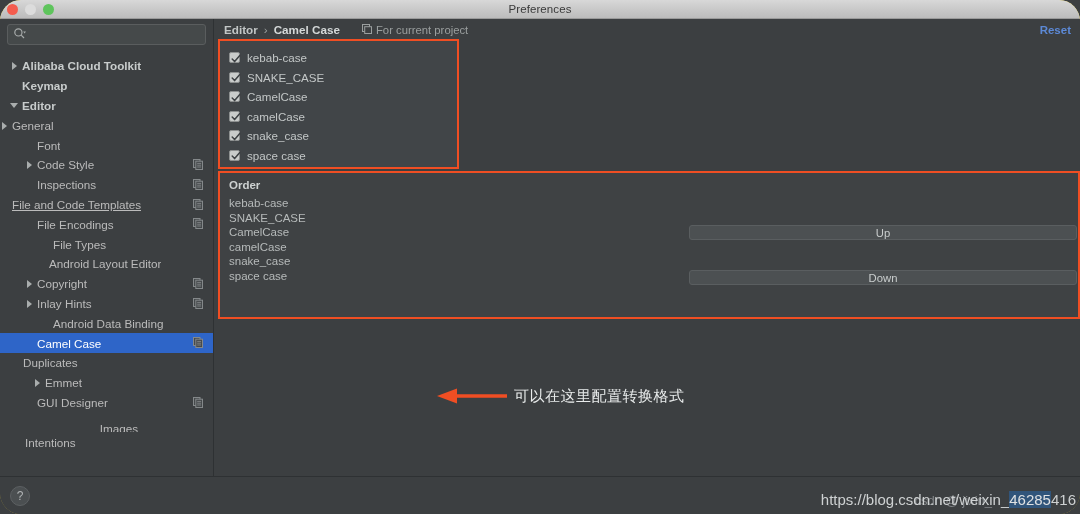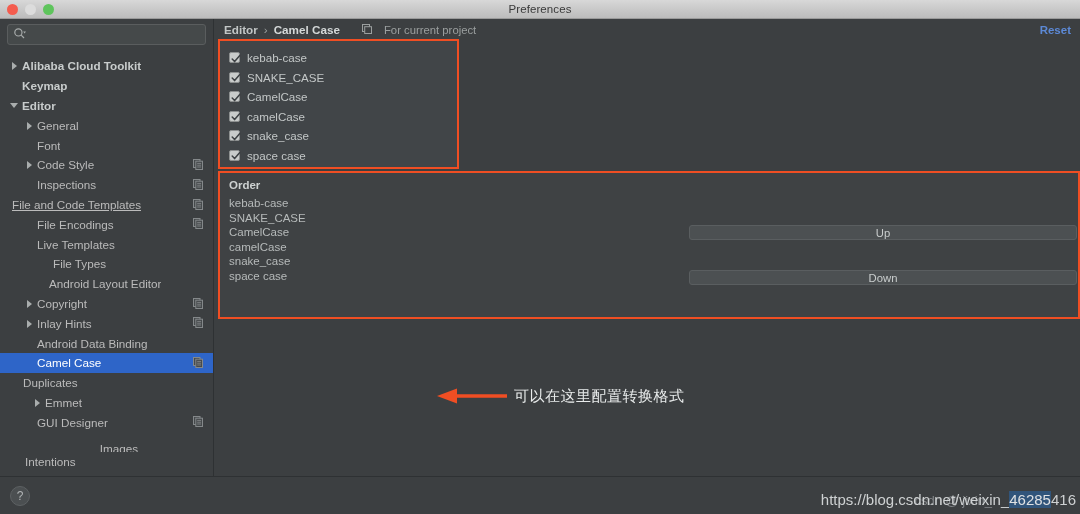--- a/index.html
+++ b/index.html
@@ -8,20 +8,21 @@
     overflow: hidden;
     background: #3c3f41;
     font-family: "Liberation Sans", "DejaVu Sans", sans-serif;
   }
 
   .window {
     position: relative;
     width: 1080px; height: 514px;
     background: #fde047;
     overflow: hidden;
+    border-radius: 21px;
   }
 
   
   .titlebar {
     position: absolute; top: 0; left: 0;
     width: 1080px; height: 19px;
     background: linear-gradient(to bottom, #d8d8d8 0%, #c8c8c8 55%, #bcbcbc 100%);
     border-bottom: 1px solid #9a9a9a;
     display: flex; align-items: center;
   }
@@ -129,21 +130,21 @@
   .breadcrumb-row {
     position: absolute; left: 9px; top: 4px;
     display: flex; align-items: center;
     font-size: 11.7px;
   }
   .crumb { color: #c2c6c6; font-weight: bold; }
   .crumb-sep { color: #9a9e9e; margin: 0 6px; font-weight: normal; }
   .crumb.last { color: #d4d8d8; font-weight: bold; }
   .for-project {
     margin-left: 22px;
-    display: flex; align-items: center; gap: 12px;
+    display: flex; align-items: center; gap: 4px;
     color: #9b9f9f; font-size: 11.3px;
   }
 
   .reset-link {
     position: absolute; right: 9px; top: 5px;
     color: #5c89d6; font-size: 11.5px; font-weight: bold;
   }
 
   
   .redbox {
@@ -267,21 +268,21 @@
             <span class="label">Alibaba Cloud Toolkit</span>
           </div>
           <div class="tree-row bold" style="padding-left: 10px;">
             <span class="arrow"></span>
             <span class="label">Keymap</span>
           </div>
           <div class="tree-row bold" style="padding-left: 10px;">
             <span class="arrow open"></span>
             <span class="label">Editor</span>
           </div>
-          <div class="tree-row" style="padding-left: 25px;">
+          <div class="tree-row" style="">
             <span class="arrow closed"></span>
             <span class="label">General</span>
           </div>
           <div class="tree-row" style="padding-left: 25px;">
             <span class="arrow"></span>
             <span class="label">Font</span>
           </div>
           <div class="tree-row" style="padding-left: 25px;">
             <span class="arrow closed"></span>
             <span class="label">Code Style</span>
@@ -319,24 +320,20 @@
             <span class="arrow"></span>
             <span class="label">File Encodings</span>
             <span class="cfg-icon"><svg width="10" height="11" viewBox="0 0 10 11">
   <rect x="0.5" y="0.5" width="6.5" height="8" fill="#45494b" stroke="#84888a" stroke-width="1"></rect>
   <rect x="2.8" y="2.2" width="6.7" height="8.3" fill="#45494b" stroke="#84888a" stroke-width="1"></rect>
   <line x1="4.2" y1="4.4" x2="8.1" y2="4.4" stroke="#84888a" stroke-width="0.9"></line>
   <line x1="4.2" y1="6.2" x2="8.1" y2="6.2" stroke="#84888a" stroke-width="0.9"></line>
   <line x1="4.2" y1="8.0" x2="8.1" y2="8.0" stroke="#84888a" stroke-width="0.9"></line>
 </svg></span>
           </div>
-          <div class="tree-row" style="padding-left: 25px;">
-            <span class="arrow"></span>
-            <span class="label">Live Templates</span>
-          </div>
           <div class="tree-row" style="padding-left: 41px;">
             <span class="arrow"></span>
             <span class="label">File Types</span>
           </div>
           <div class="tree-row" style="padding-left: 25px; margin-left: 12px;">
             <span class="arrow"></span>
             <span class="label">Android Layout Editor</span>
           </div>
           <div class="tree-row" style="padding-left: 25px;">
             <span class="arrow closed"></span>
@@ -353,21 +350,21 @@
             <span class="arrow closed"></span>
             <span class="label">Inlay Hints</span>
             <span class="cfg-icon"><svg width="10" height="11" viewBox="0 0 10 11">
   <rect x="0.5" y="0.5" width="6.5" height="8" fill="#45494b" stroke="#84888a" stroke-width="1"></rect>
   <rect x="2.8" y="2.2" width="6.7" height="8.3" fill="#45494b" stroke="#84888a" stroke-width="1"></rect>
   <line x1="4.2" y1="4.4" x2="8.1" y2="4.4" stroke="#84888a" stroke-width="0.9"></line>
   <line x1="4.2" y1="6.2" x2="8.1" y2="6.2" stroke="#84888a" stroke-width="0.9"></line>
   <line x1="4.2" y1="8.0" x2="8.1" y2="8.0" stroke="#84888a" stroke-width="0.9"></line>
 </svg></span>
           </div>
-          <div class="tree-row" style="padding-left: 25px; text-align: center;">
+          <div class="tree-row" style="padding-left: 41px; text-align: center;">
             <span class="arrow"></span>
             <span class="label">Android Data Binding</span>
           </div>
           <div class="tree-row selected" style="padding-left: 25px;">
             <span class="arrow"></span>
             <span class="label">Camel Case</span>
             <span class="cfg-icon"><svg width="10" height="11" viewBox="0 0 10 11">
   <rect x="0.5" y="0.5" width="6.5" height="8" fill="#45494b" stroke="#84888a" stroke-width="1"></rect>
   <rect x="2.8" y="2.2" width="6.7" height="8.3" fill="#45494b" stroke="#84888a" stroke-width="1"></rect>
   <line x1="4.2" y1="4.4" x2="8.1" y2="4.4" stroke="#84888a" stroke-width="0.9"></line>

